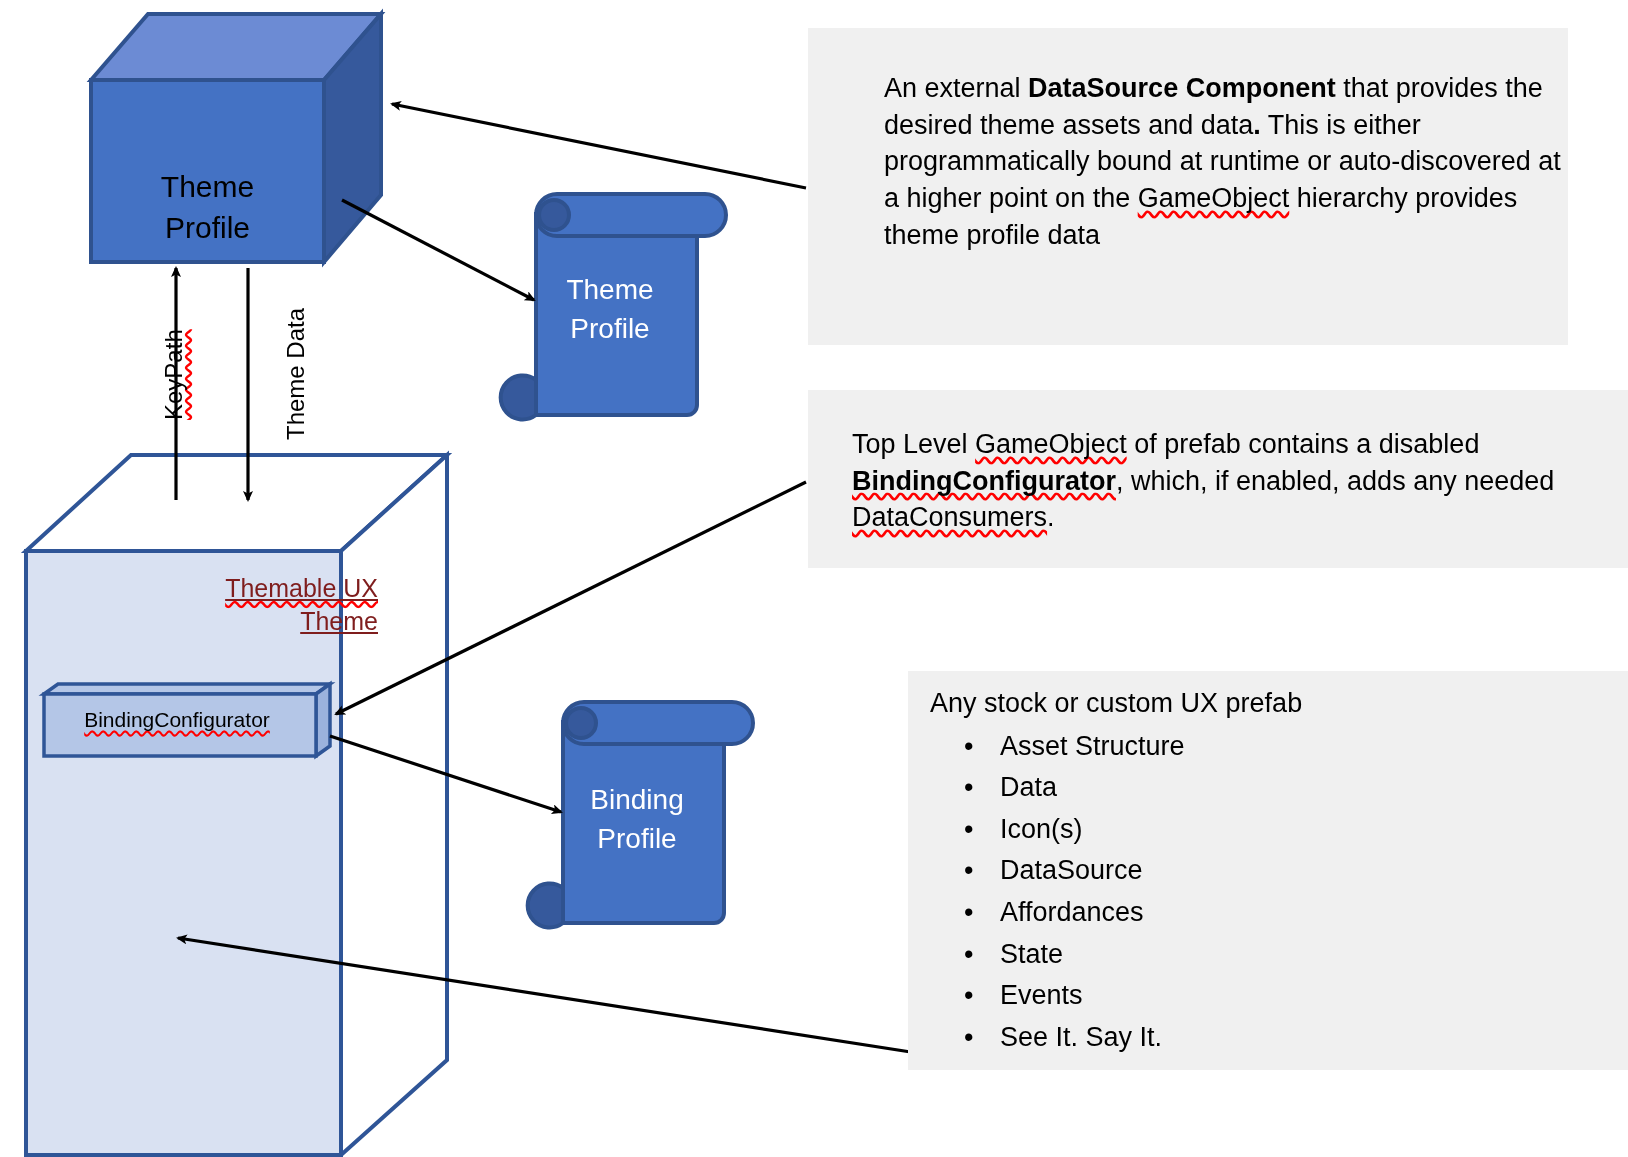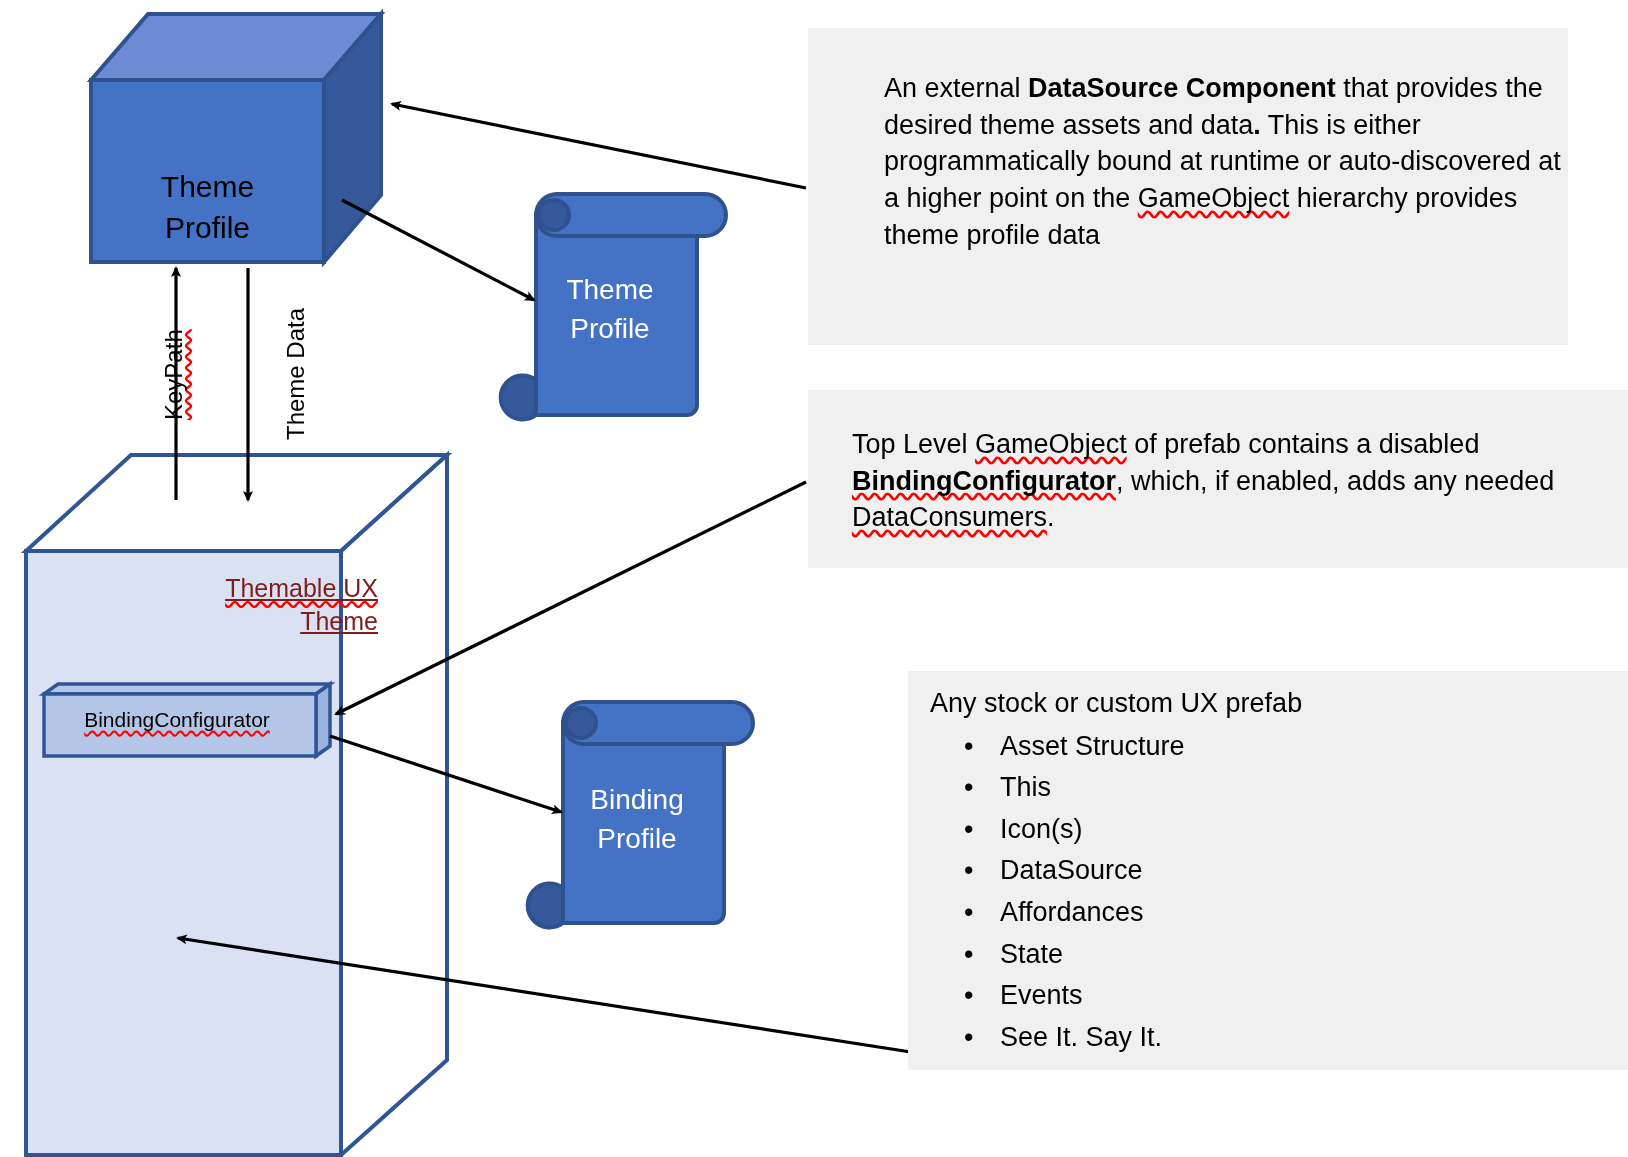--- a/index.html
+++ b/index.html
@@ -186,21 +186,21 @@
   </div>
 
   <div class="note note-2">
     <span>Top Level </span><span class="sq">GameObject</span><span> of prefab contains a disabled </span><b class="sq">BindingConfigurator</b><span>, which, if enabled, adds any needed </span><span class="sq">DataConsumers</span><span>.</span>
   </div>
 
   <div class="note note-3">
     <div>Any stock or custom UX prefab</div>
     <ul class="bullets">
       <li><span class="bdot">•</span><span>Asset Structure</span></li>
-      <li><span class="bdot">•</span><span>This</span></li>
+      <li><span class="bdot">•</span><span>Data</span></li>
       <li><span class="bdot">•</span><span>Icon(s)</span></li>
       <li><span class="bdot">•</span><span>DataSource</span></li>
       <li><span class="bdot">•</span><span>Affordances</span></li>
       <li><span class="bdot">•</span><span>State</span></li>
       <li><span class="bdot">•</span><span>Events</span></li>
       <li><span class="bdot">•</span><span>See It. Say It.</span></li>
     </ul>
   </div>
 
 </div>

